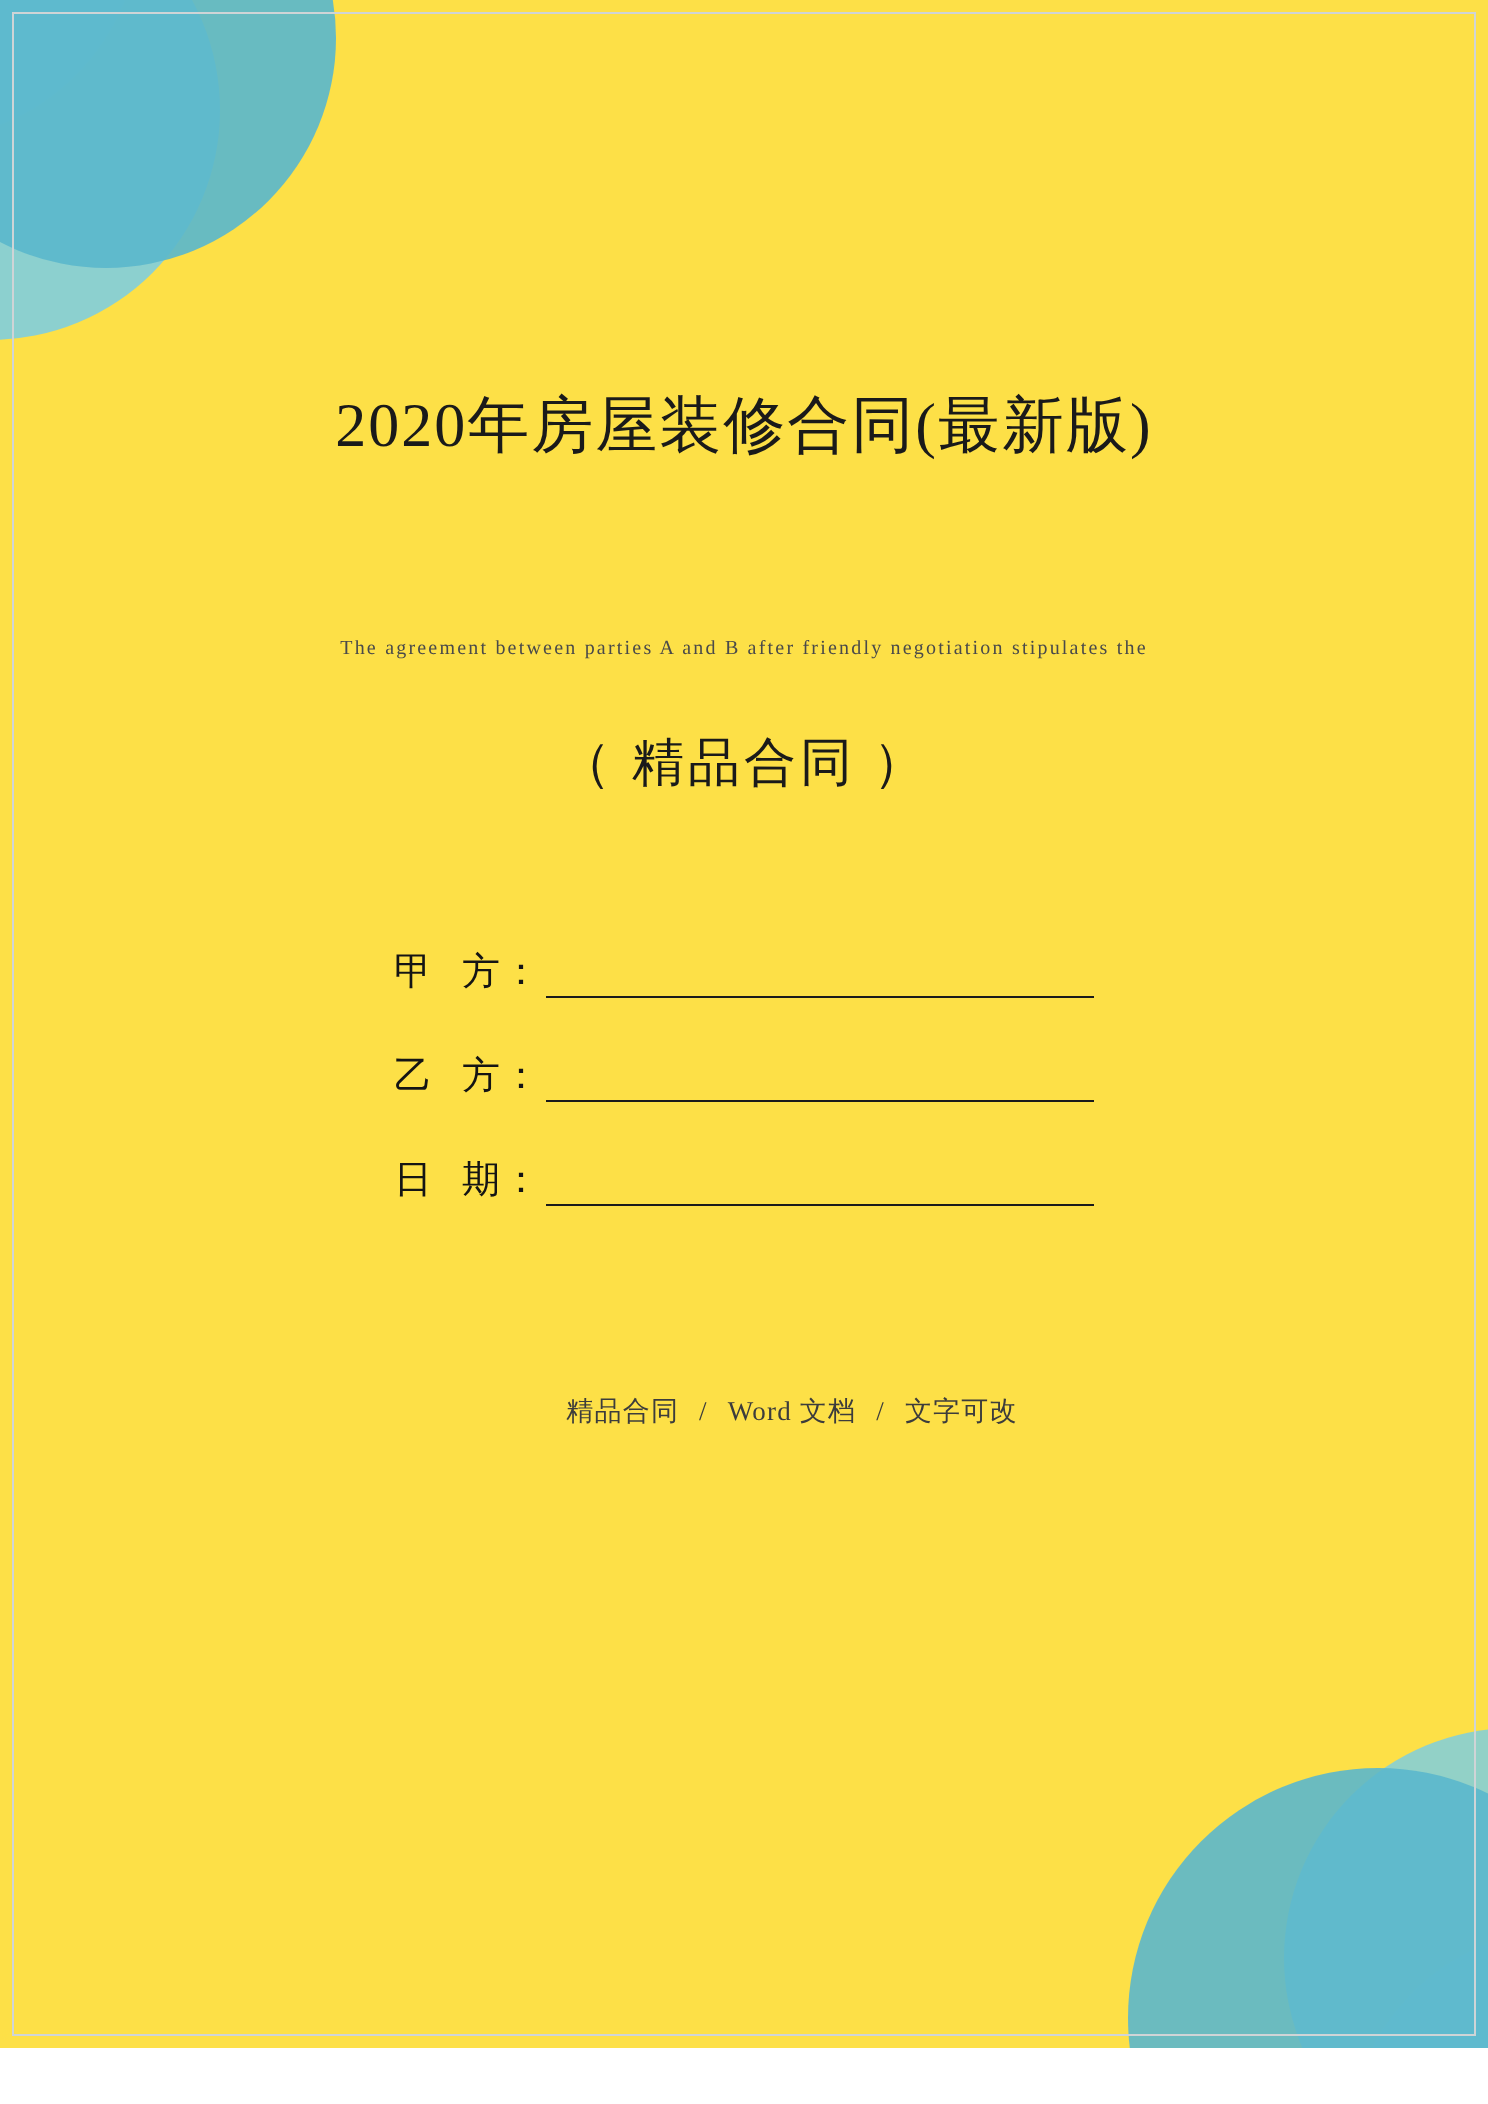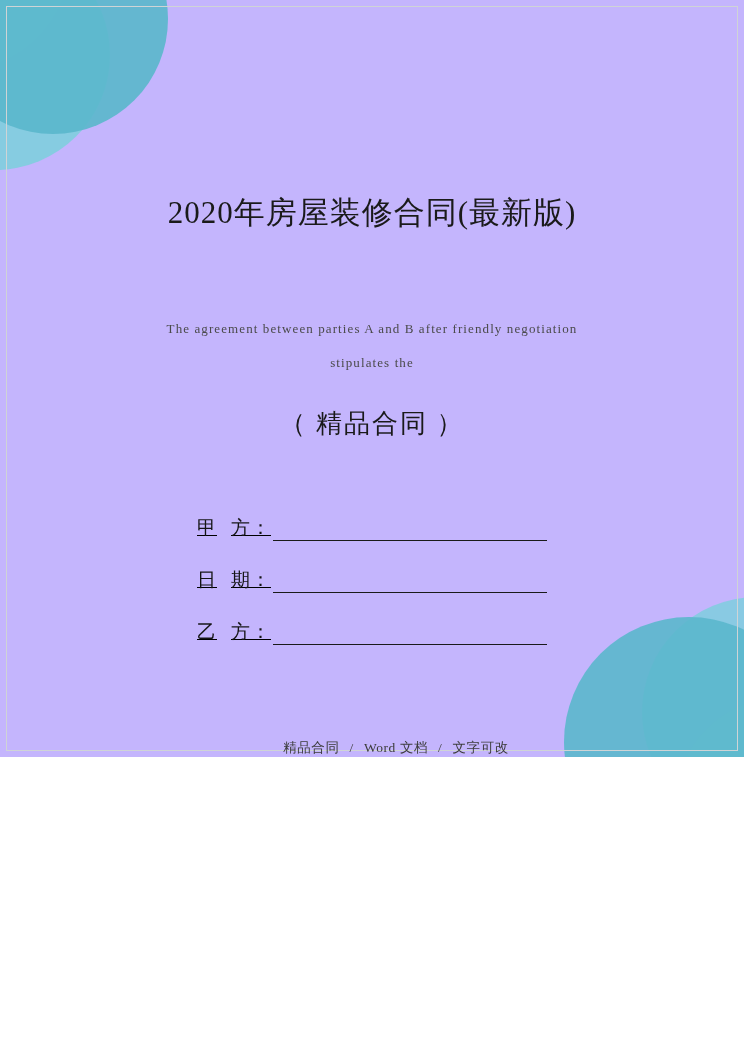--- a/index.html
+++ b/index.html
@@ -9,22 +9,22 @@
   }
   body {
     width: 744px;
     height: 1052px;
     font-family: "Liberation Serif", serif;
     overflow: hidden;
   }
   .page {
     position: relative;
     width: 744px;
-    height: 757px;
-    background: #c4b5fd;
+    height: 1024px;
+    background: #fde047;
     box-sizing: border-box;
     overflow: hidden;
   }
   
   .page-border {
     position: absolute;
     left: 6px;
     top: 6px;
     right: 6px;
     bottom: 6px;
@@ -111,37 +111,36 @@
     font-size: 31px;
     color: #1a1a1a;
     letter-spacing: 1px;
     white-space: nowrap;
   }
   .subtitle-en {
     margin-top: 78px;
     width: 470px;
     text-align: center;
     font-family: "Liberation Serif", serif;
-    font-size: 13px;
+    font-size: 10px;
     color: #4a4a4a;
     letter-spacing: 1.1px;
     line-height: 2.6;
   }
   .sample-line {
     margin-top: 26px;
     font-family: "Liberation Serif", serif;
     font-size: 26px;
     color: #1a1a1a;
     letter-spacing: 2px;
   }
 
   .fields {
     margin-top: 74px;
     width: 350px;
-    text-decoration: underline;
   }
   .field-row {
     display: flex;
     align-items: flex-end;
     margin-bottom: 26px;
   }
   .field-label {
     font-family: "Liberation Serif", serif;
     font-size: 19px;
     color: #141414;
@@ -199,26 +198,26 @@
     <div class="sample-line">（ 精品合同 ）</div>
 
     <div class="fields">
 
       <div class="field-row">
         <span class="field-label"><span>甲</span><span class="sp"></span><span>方：</span></span>
         <span class="field-line"></span>
       </div>
 
       <div class="field-row">
-        <span class="field-label"><span>日</span><span class="sp"></span><span>期：</span></span>
+        <span class="field-label"><span>乙</span><span class="sp"></span><span>方：</span></span>
         <span class="field-line"></span>
       </div>
 
       <div class="field-row">
-        <span class="field-label"><span>乙</span><span class="sp"></span><span>方：</span></span>
+        <span class="field-label"><span>日</span><span class="sp"></span><span>期：</span></span>
         <span class="field-line"></span>
       </div>
 
     </div>
 
     <div class="footer-note">
       <span>精品合同</span>
       <span class="sep">/</span>
       <span>Word 文档</span>
       <span class="sep">/</span>

